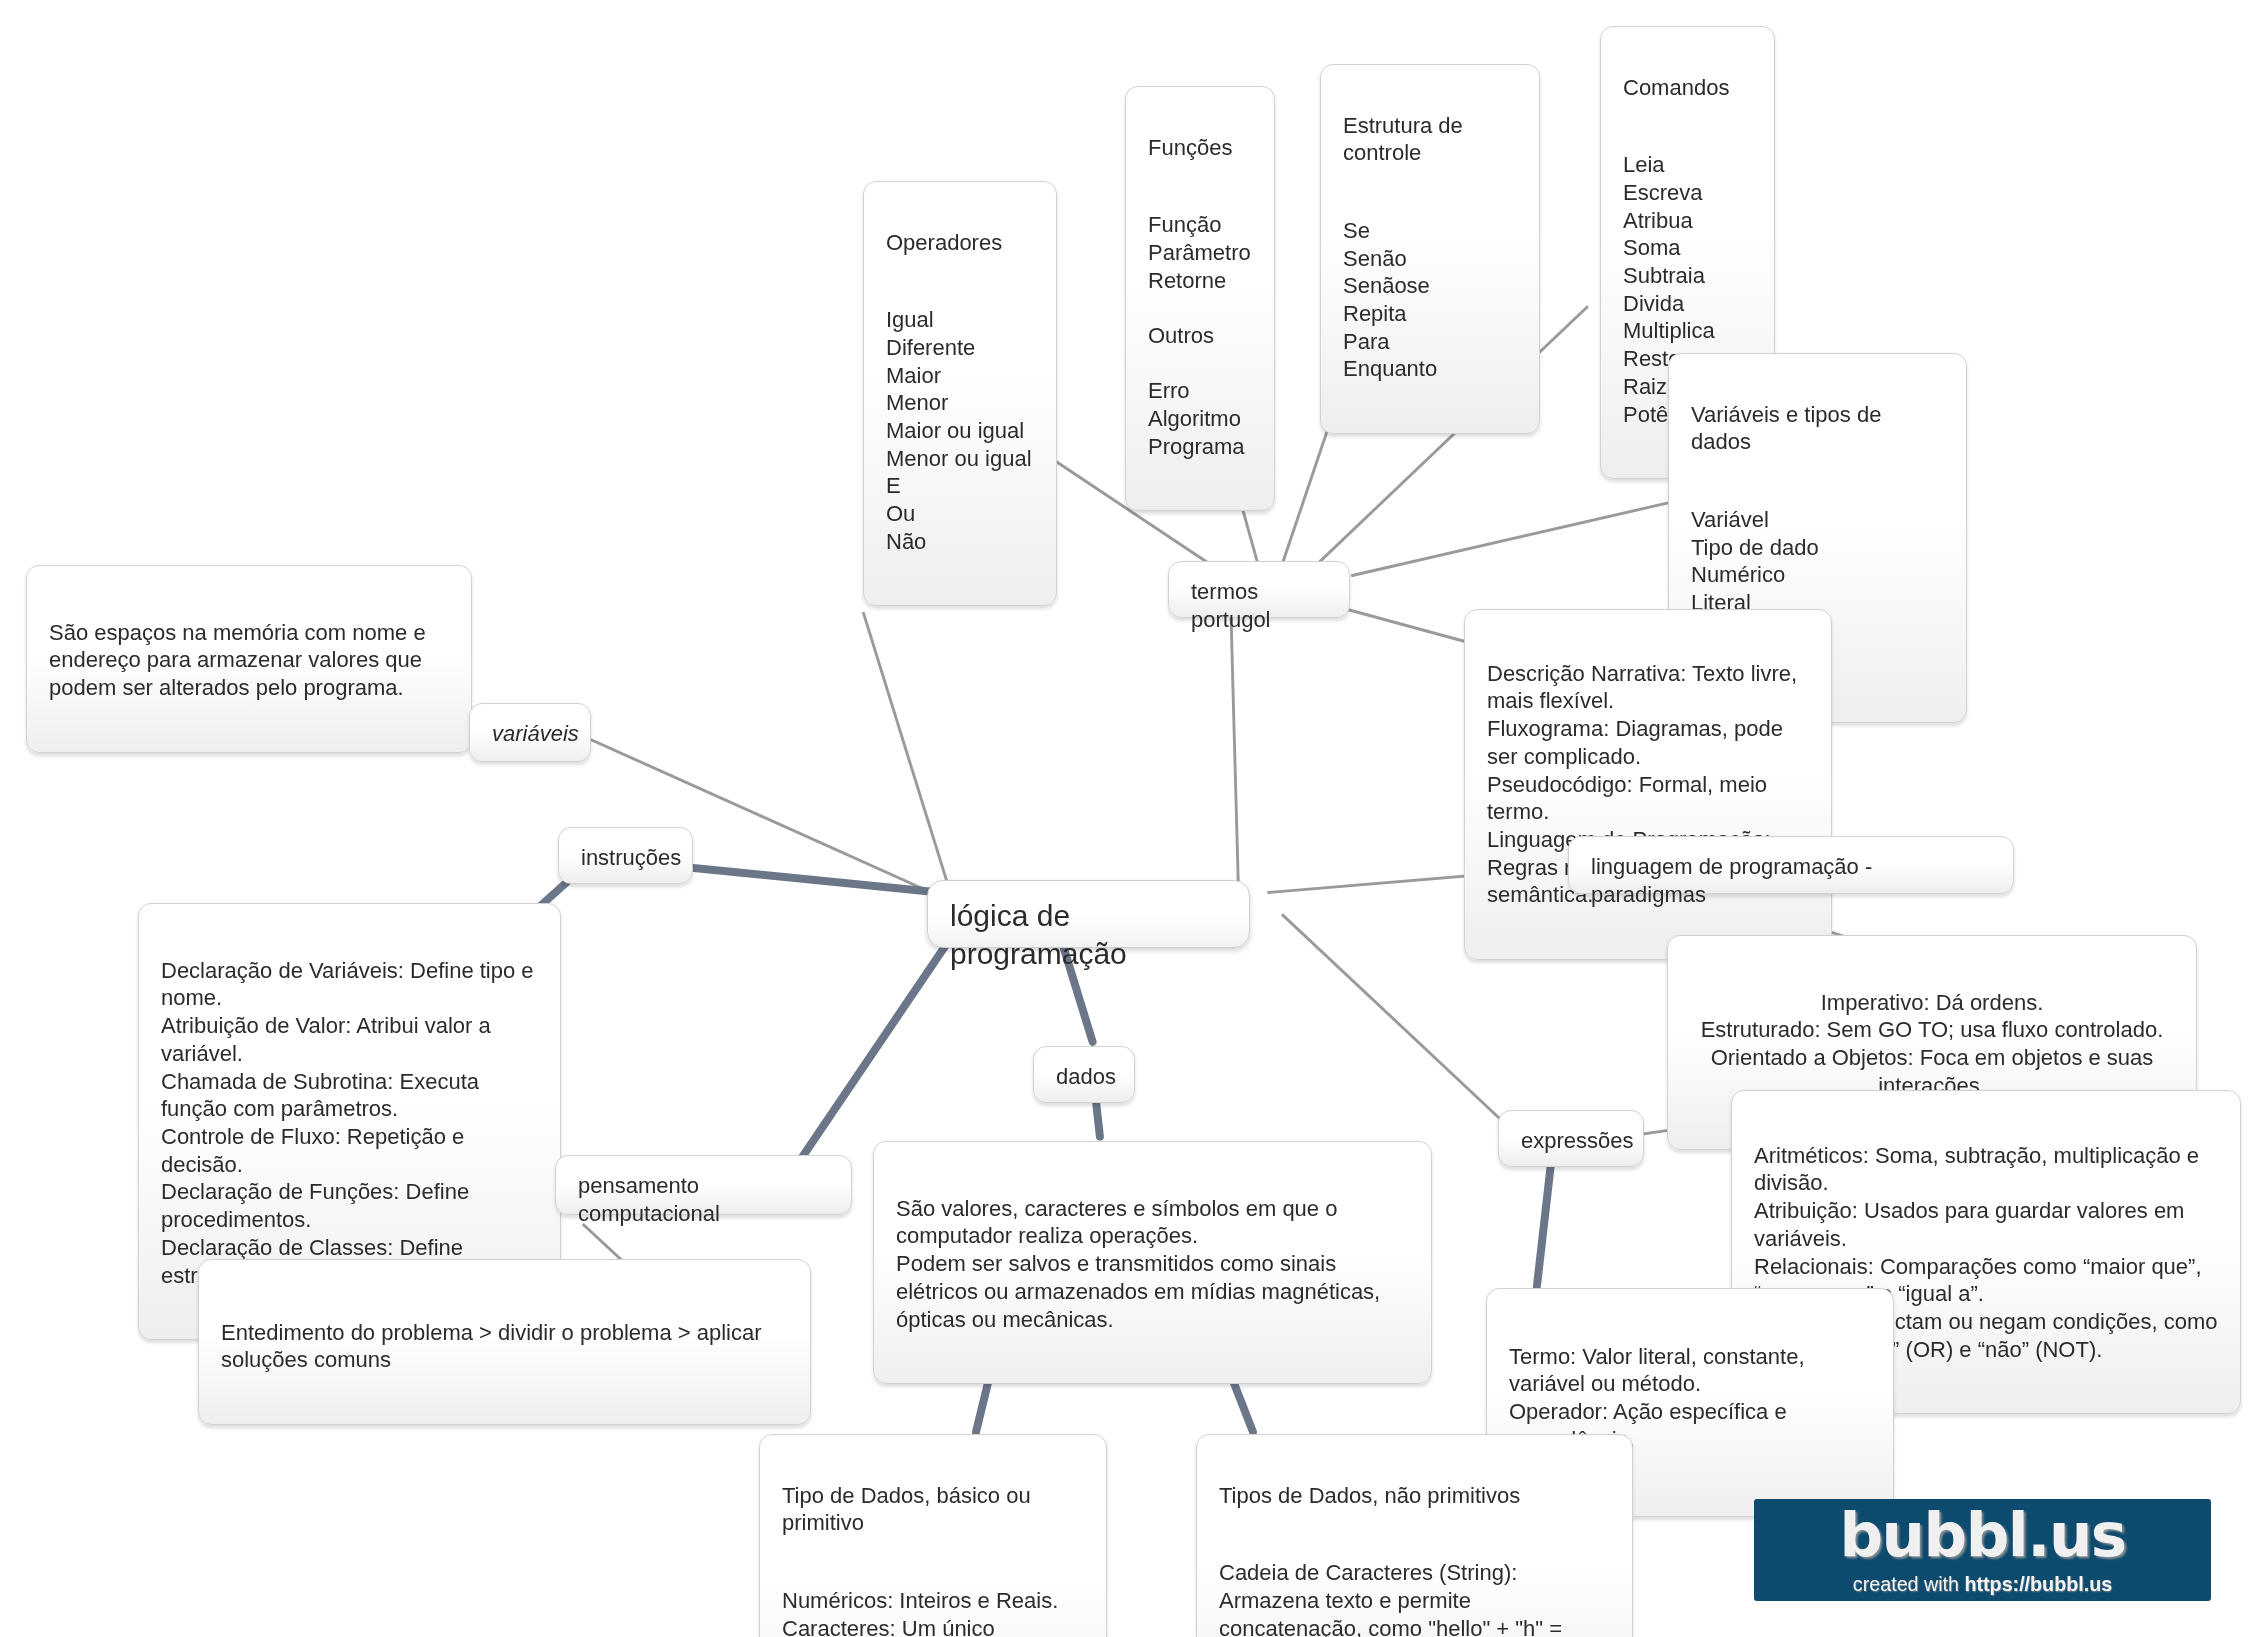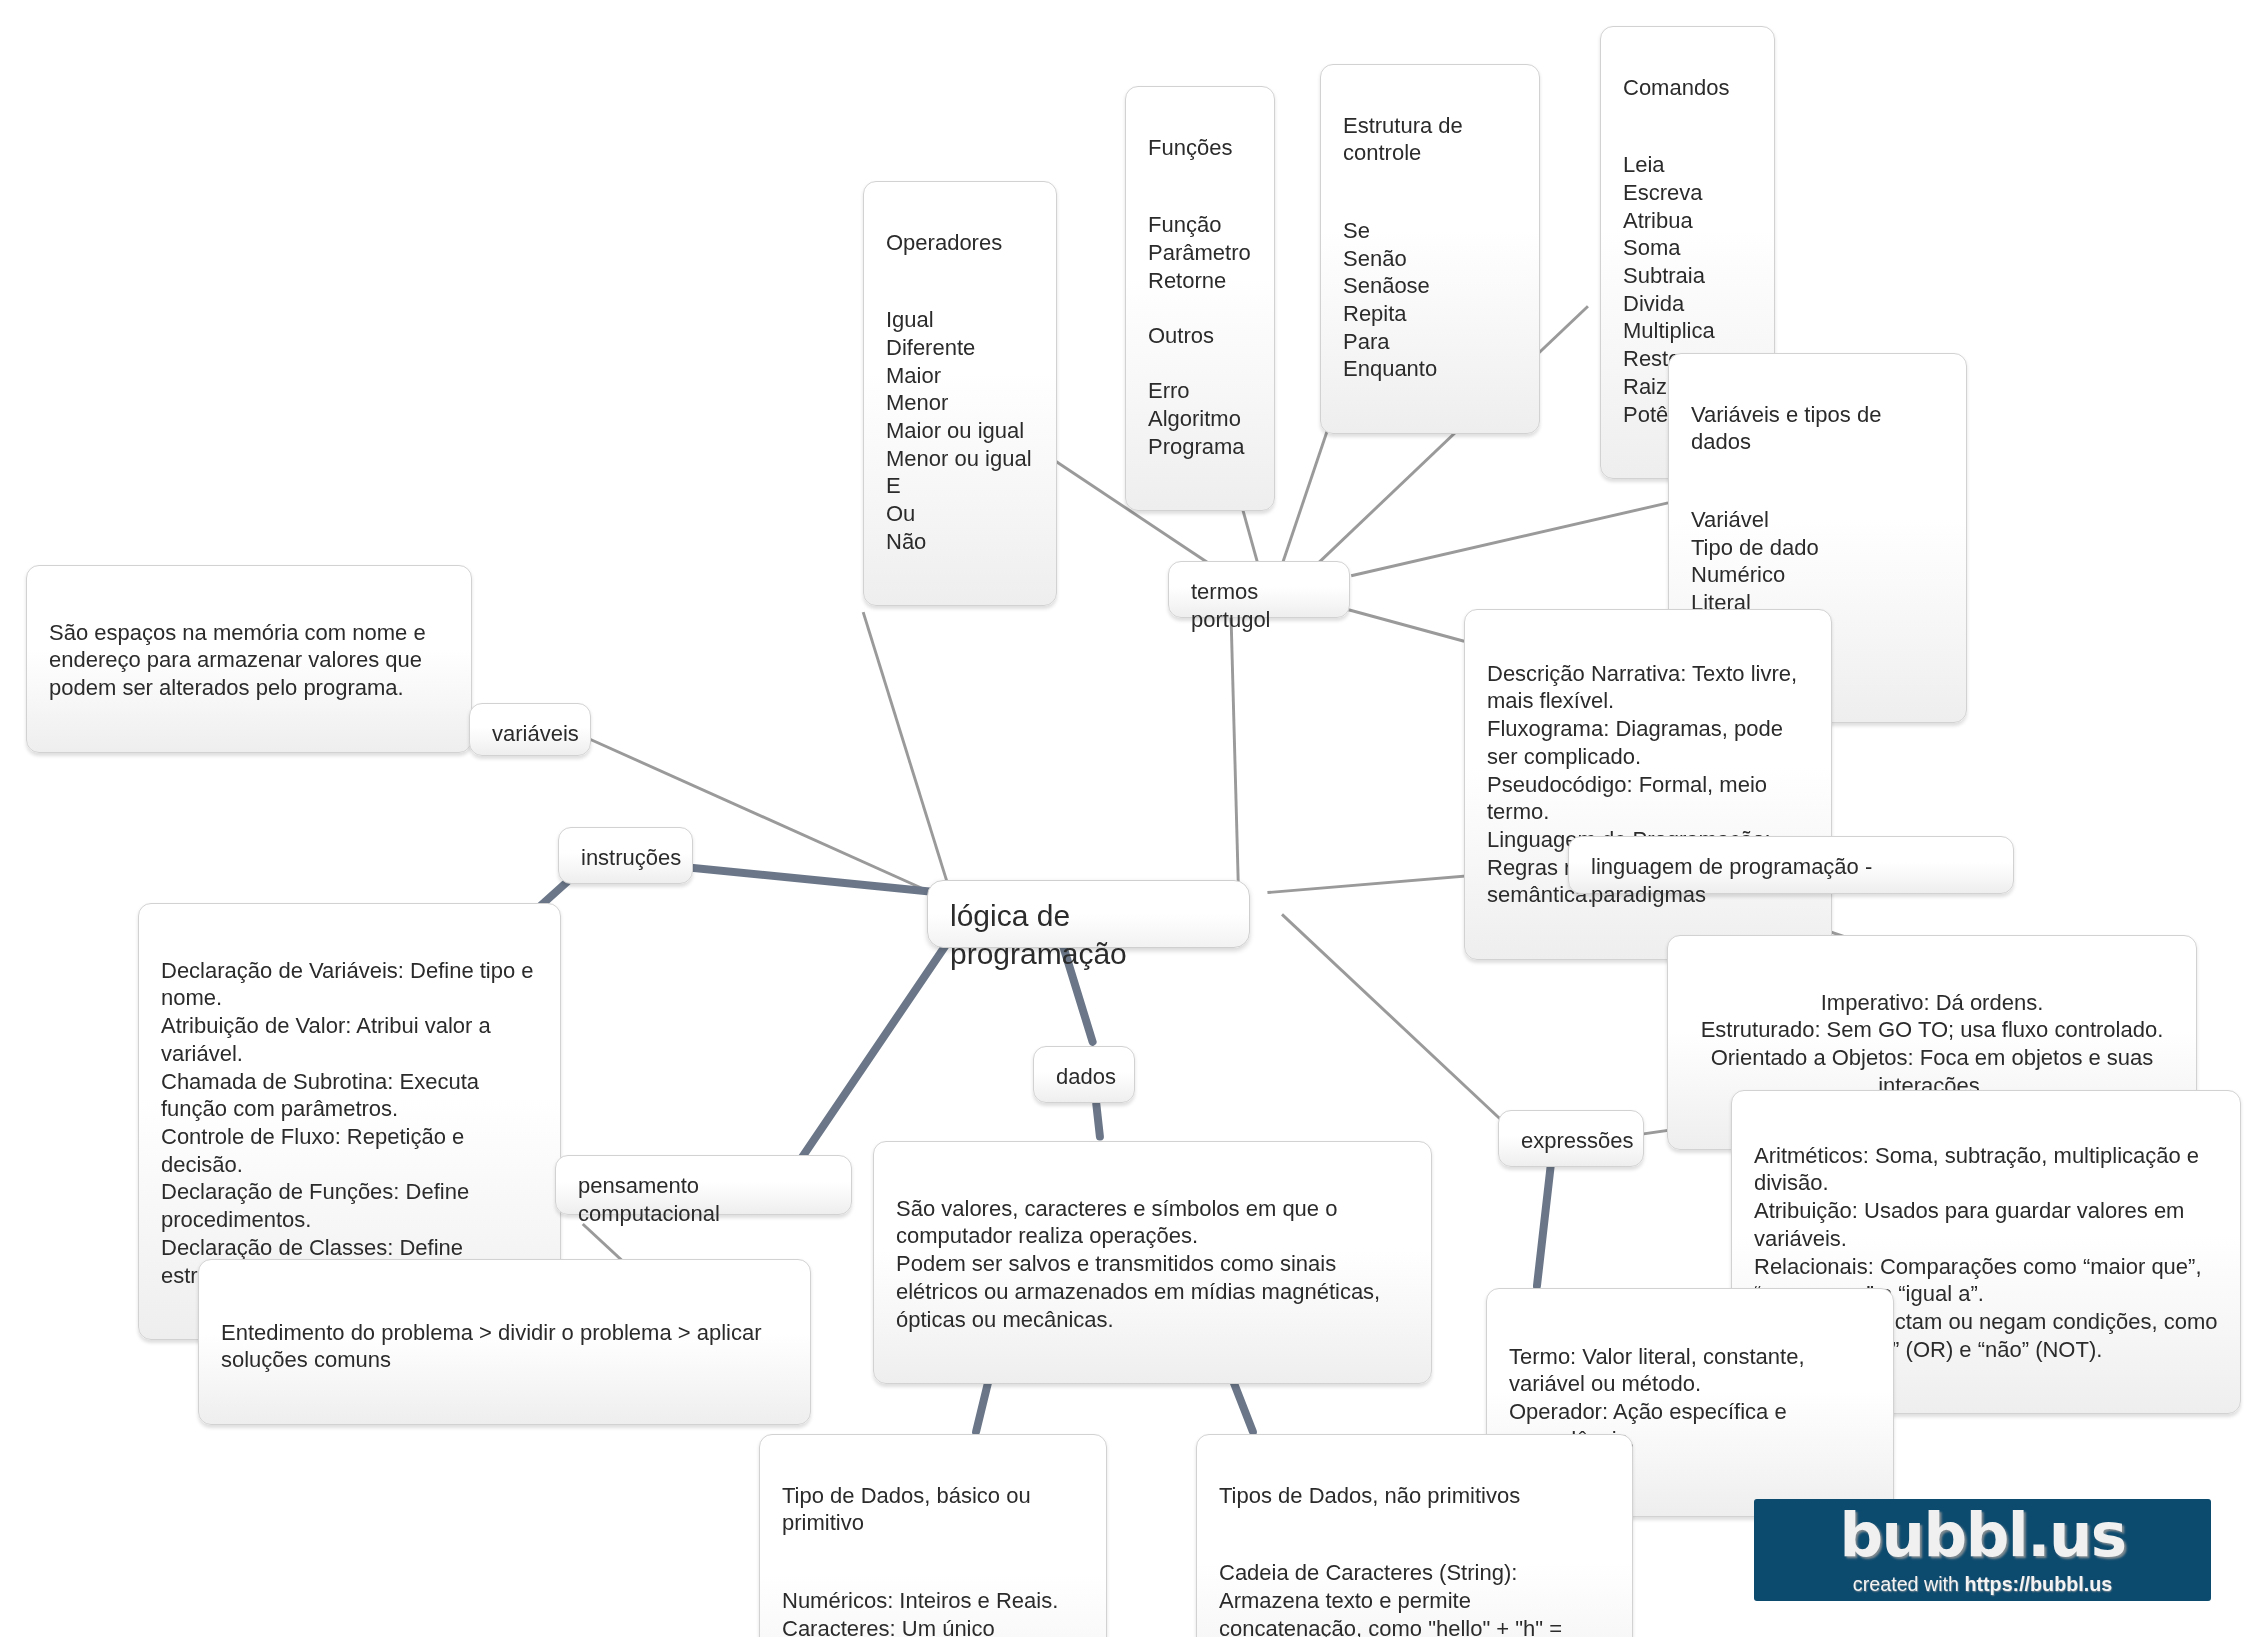--- a/index.html
+++ b/index.html
@@ -193,21 +193,21 @@
     <span class="body">Descrição Narrativa: Texto livre, mais flexível.
 Fluxograma: Diagramas, pode ser complicado.
 Pseudocódigo: Formal, meio termo.
 Linguagem de Programação: Regras rígidas de sintaxe e semântica.</span>
   </div>
 
   <div class="node fs-30" style="left:26px; top:565px; width:446px; padding-top:25px;">
     <span class="body">São espaços na memória com nome e endereço para armazenar valores que podem ser alterados pelo programa.</span>
   </div>
 
-  <div class="node small fs-30" style="left:469px; top:703px; width:122px; height:53px;">
+  <div class="node small fs-30" style="left:469px; top:703px; width:122px; height:59px;font-style:italic;">
     <span>variáveis</span>
   </div>
 
   <div class="node small fs-30" style="left:558px; top:827px; width:135px; height:57px;">
     <span>instruções</span>
   </div>
 
   <div class="node fs-30" style="left:138px; top:903px; width:423px; padding-top:25px;">
     <span class="body">Declaração de Variáveis: Define tipo e nome.
 Atribuição de Valor: Atribui valor a variável.

